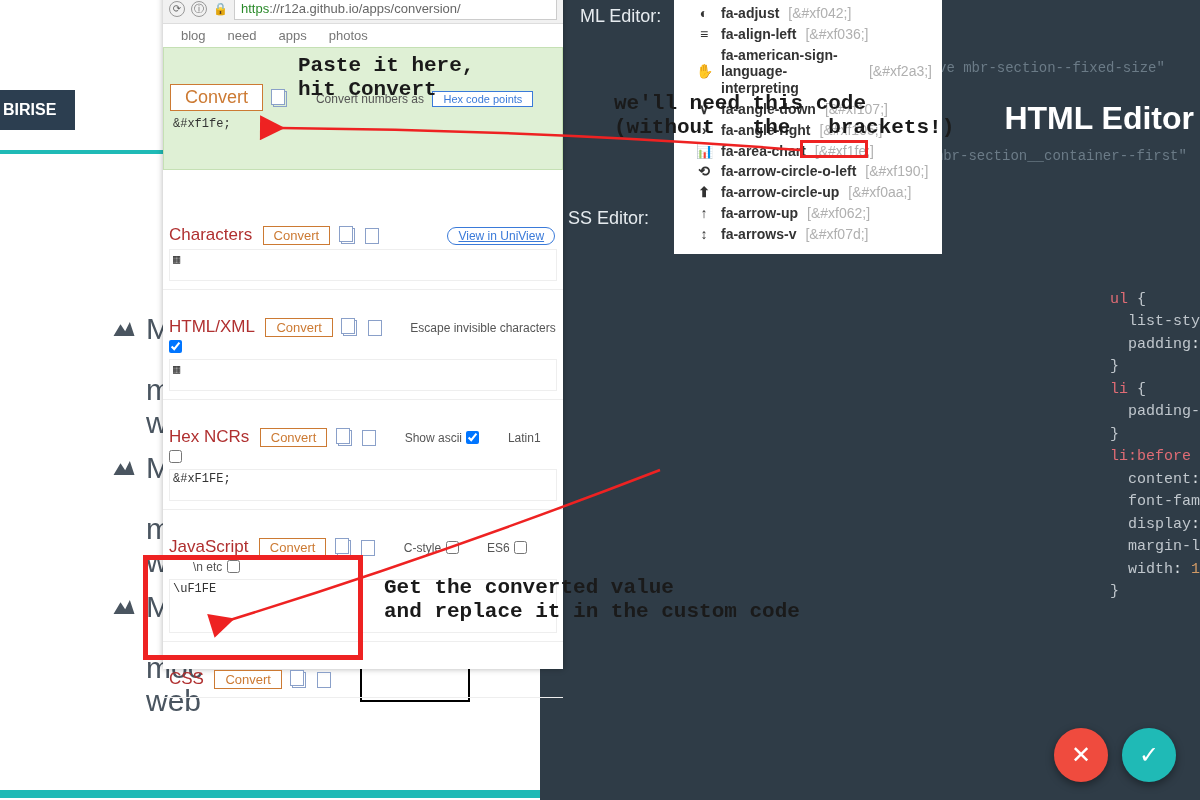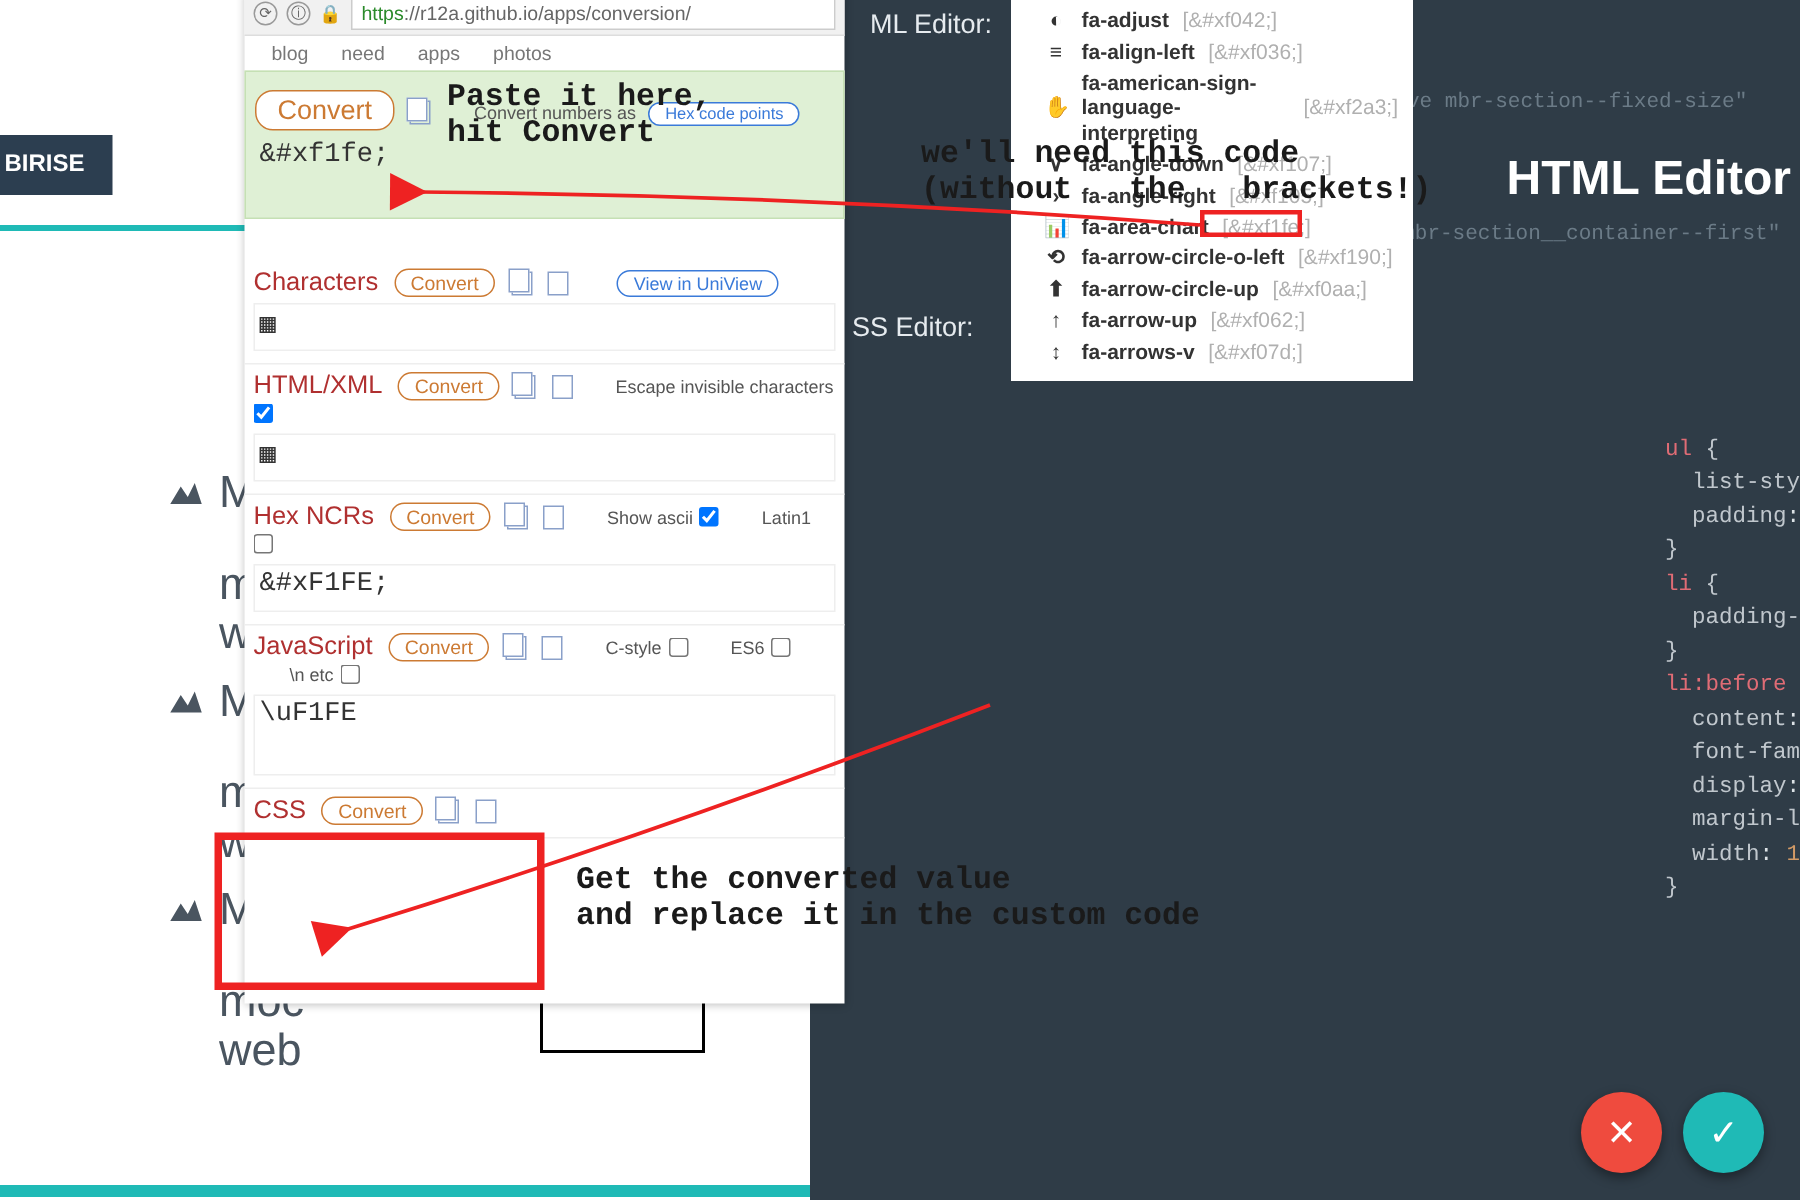--- a/index.html
+++ b/index.html
@@ -42,29 +42,29 @@
   .addr-bar { height: 30px; background: #f1f1f1; border-bottom: 1px solid #ddd; display: flex; align-items: center; gap: 6px; padding: 0 6px; font-size: 13px; }
   .addr-bar .circ { width: 16px; height: 16px; border: 1px solid #999; border-radius: 50%; display:flex;align-items:center;justify-content:center;font-size:10px;color:#666;}
   .addr-bar .url { flex: 1; background: #fff; border: 1px solid #ccc; height: 22px; display: flex; align-items: center; padding: 0 6px; color: #666; }
   .addr-bar .url .https { color: #2a8a2a; }
   .lock { color: #2a8a2a; font-size: 12px; }
   .nav-row { padding: 4px 8px; font-size: 13px; color: #777; display:flex; gap:12px; }
   .nav-row span { cursor: pointer; margin-left: 10px; }
 
   .conv-section { padding: 4px 6px 8px 6px; border-bottom: 1px solid #eee; position: relative; }
   .sec-title { color: #b03030; font-size: 17px; display: inline-block; margin-right: 6px; }
-  .pill { display: inline-block; border: 1px solid #cc7a33; color: #cc7a33; border-radius: 12px; padding: 1px 10px; font-size: 13px; cursor: pointer; background:#fff; }
+  .pill { display: inline-block; border: 1px solid #cc7a33; color: #cc7a33; border-radius: 0; padding: 1px 10px; font-size: 13px; cursor: pointer; background:#fff;margin-top:24px; }
   .pill.big { font-size: 18px; padding: 2px 14px; }
   .mini-icon { display:inline-block; width:14px; height:16px; border:1px solid #8aa0c9; margin-left:6px; vertical-align:middle; position:relative; }
   .mini-icon::after{content:"";position:absolute;top:-3px;left:-3px;width:12px;height:14px;border:1px solid #8aa0c9;background:#fff;}
   .mini-icon.single::after{display:none;}
   .sec-sub { font-size: 12px; color: #555; display:inline-block; margin-left:24px; }
-  .sec-out { font-family: "Courier New", monospace; font-size: 18px; color: #333; margin-top: 4px; background:#fff; min-height: 32px; border: 1px solid #eee; padding:2px 3px; width: 100%; }
+  .sec-out { font-family: "Courier New", monospace; font-size: 12px; color: #333; margin-top: 4px; background:#fff; min-height: 32px; border: 1px solid #eee; padding:2px 3px; width: 100%; }
   .green-box { background: #dff0d5; border: 1px solid #c5e0b4; padding: 12px 6px 22px 6px; }
-  .view-pill { display:inline-block; border:1px solid #3a7ad9; color:#3a7ad9; border-radius:12px; padding:1px 10px; font-size:12px; margin-left:28px;}
+  .view-pill { display:inline-block; border:1px solid #3a7ad9; color:#3a7ad9; border-radius:12px; padding:1px 10px; font-size:12px; margin-left:64px;text-decoration:underline;}
   .chk { width:13px;height:13px;vertical-align:middle;}
 
   
   .annot { position: absolute; font-family: Liberation Mono, monospace; font-weight: bold; color: #1a1a1a; font-size: 21px; line-height: 1.15; }
   .red-box-big { position: absolute; border: 5px solid #e22; }
 
   
   .arrow-svg { position: absolute; pointer-events: none; }
 
   

